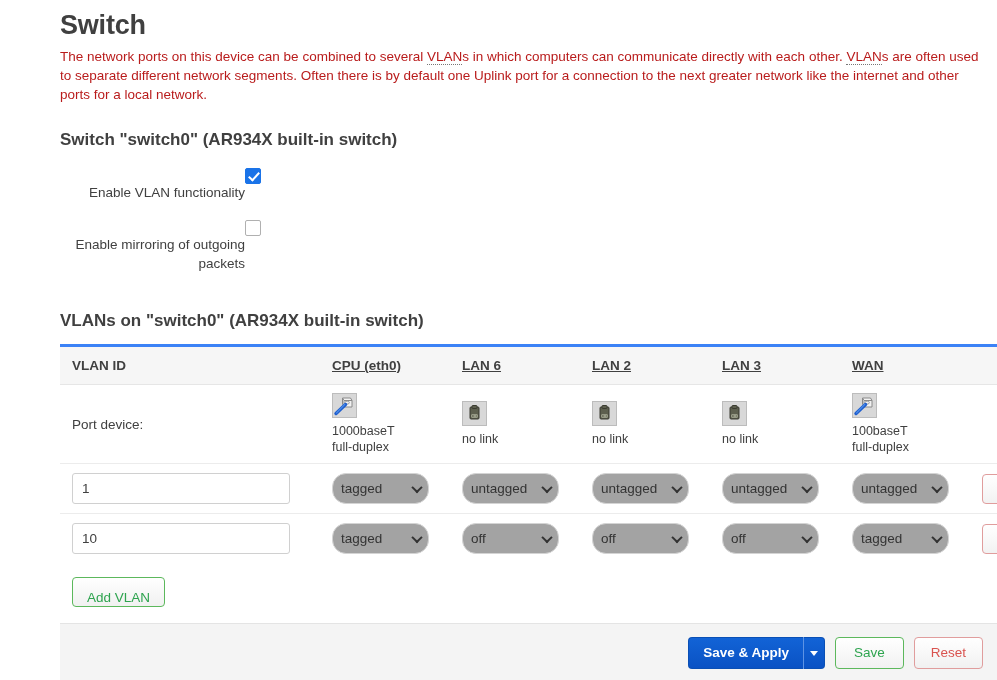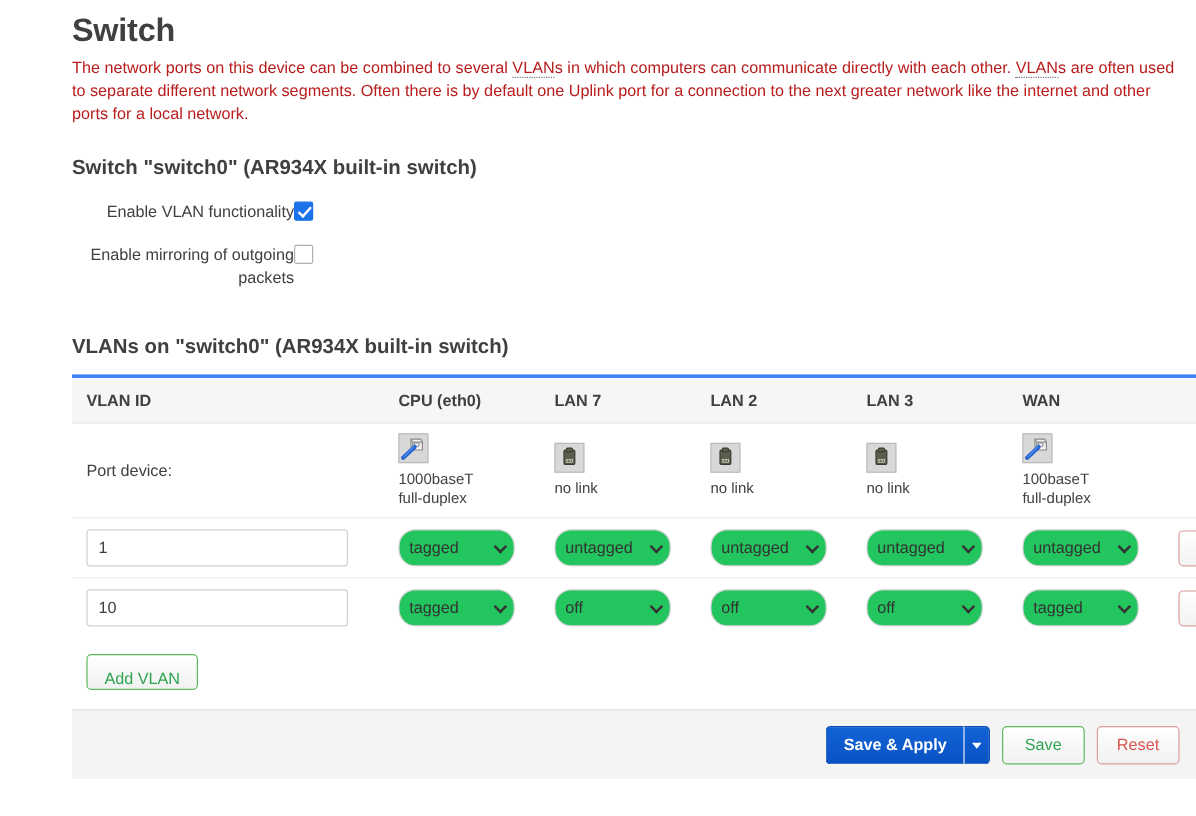--- a/index.html
+++ b/index.html
@@ -57,20 +57,21 @@
     align-items: flex-start;
     margin-top: 17px;
   }
   .cbi-value-title {
     width: 185px;
     text-align: right;
     font-size: 13.5px;
     line-height: 19px;
     color: #404040;
     box-sizing: border-box;
+    margin-top: 16px;
   }
   .cbi-value-field {
     padding-top: 1px;
   }
 
   input.cb {
     -webkit-appearance: none;
     appearance: none;
     width: 16px;
     height: 16px;
@@ -119,21 +120,21 @@
     padding: 10px 0 10px 12px;
     font-size: 13.5px;
     vertical-align: middle;
     color: #404040;
   }
   tr.port-status-row td { padding-top: 8px; padding-bottom: 8px; }
   tr.vlan-row { border-top: 1px solid #ececec; }
   tr.vlan-row td { padding-top: 9px; padding-bottom: 9px; }
 
   .col-vlanid  { width: 248px; }
-  .col-port    { width: 118px; }
+  .col-port    { width: 118px; text-decoration: underline; }
   .col-actions { width: 117px; }
 
   .port-status-label { color: #404040; }
 
   .portcell {
     display: flex;
     flex-direction: column;
     align-items: flex-start;
   }
   .port-icon {
@@ -168,21 +169,21 @@
 
   .sel-wrap { position: relative; display: inline-block; }
   select.port-sel {
     -webkit-appearance: none;
     appearance: none;
     width: 97px;
     height: 31px;
     box-sizing: border-box;
     border: 1px solid #d4d4d4;
     border-radius: 14px;
-    background: #22c55e;
+    background: #a3a3a3;
     padding: 0 22px 0 8px;
     font-size: 13.5px;
     font-family: "Liberation Sans", sans-serif;
     color: #333;
     outline: none;
     cursor: pointer;
   }
   .sel-arrow {
     position: absolute;
     right: 8px;
@@ -314,21 +315,21 @@
       </div>
     </div>
 
     <h2 class="section-title" style="margin-top:38px">VLANs on "switch0" (AR934X built-in switch)</h2>
 
     <table class="cbi-section-table">
       <thead>
         <tr>
           <th class="col-vlanid">VLAN ID</th>
           <th class="col-port">CPU (eth0)</th>
-          <th class="col-port">LAN 7</th>
+          <th class="col-port">LAN 6</th>
           <th class="col-port">LAN 2</th>
           <th class="col-port">LAN 3</th>
           <th class="col-port">WAN</th>
           <th class="col-actions"></th>
         </tr>
       </thead>
       <tbody>
 
         <tr class="port-status-row">
           <td class="port-status-label">Port device:</td>

